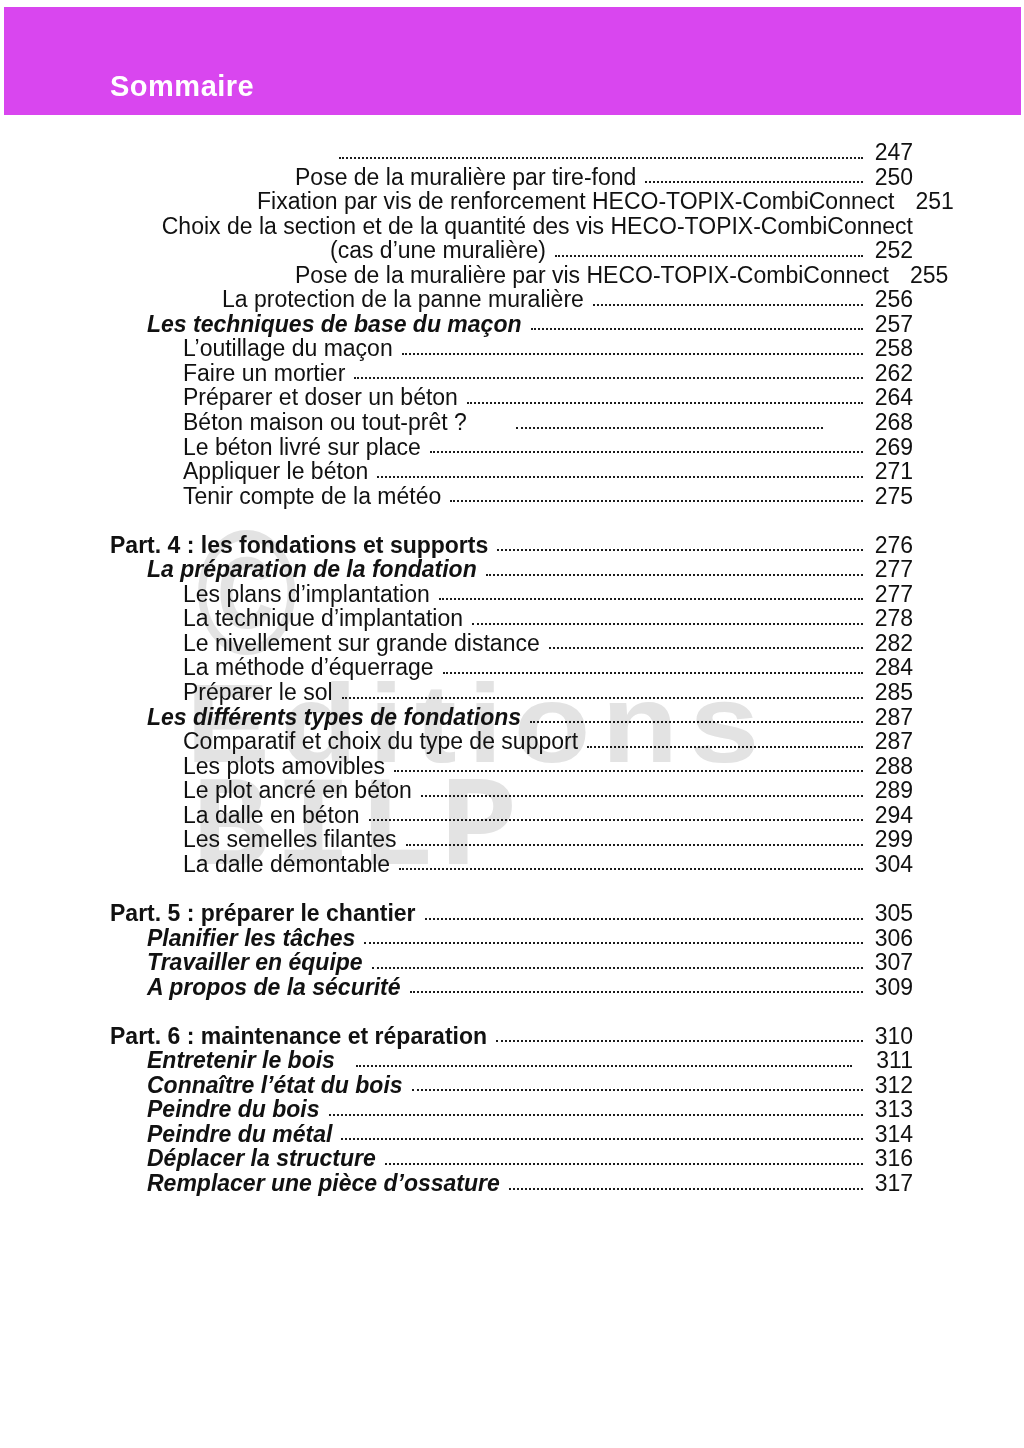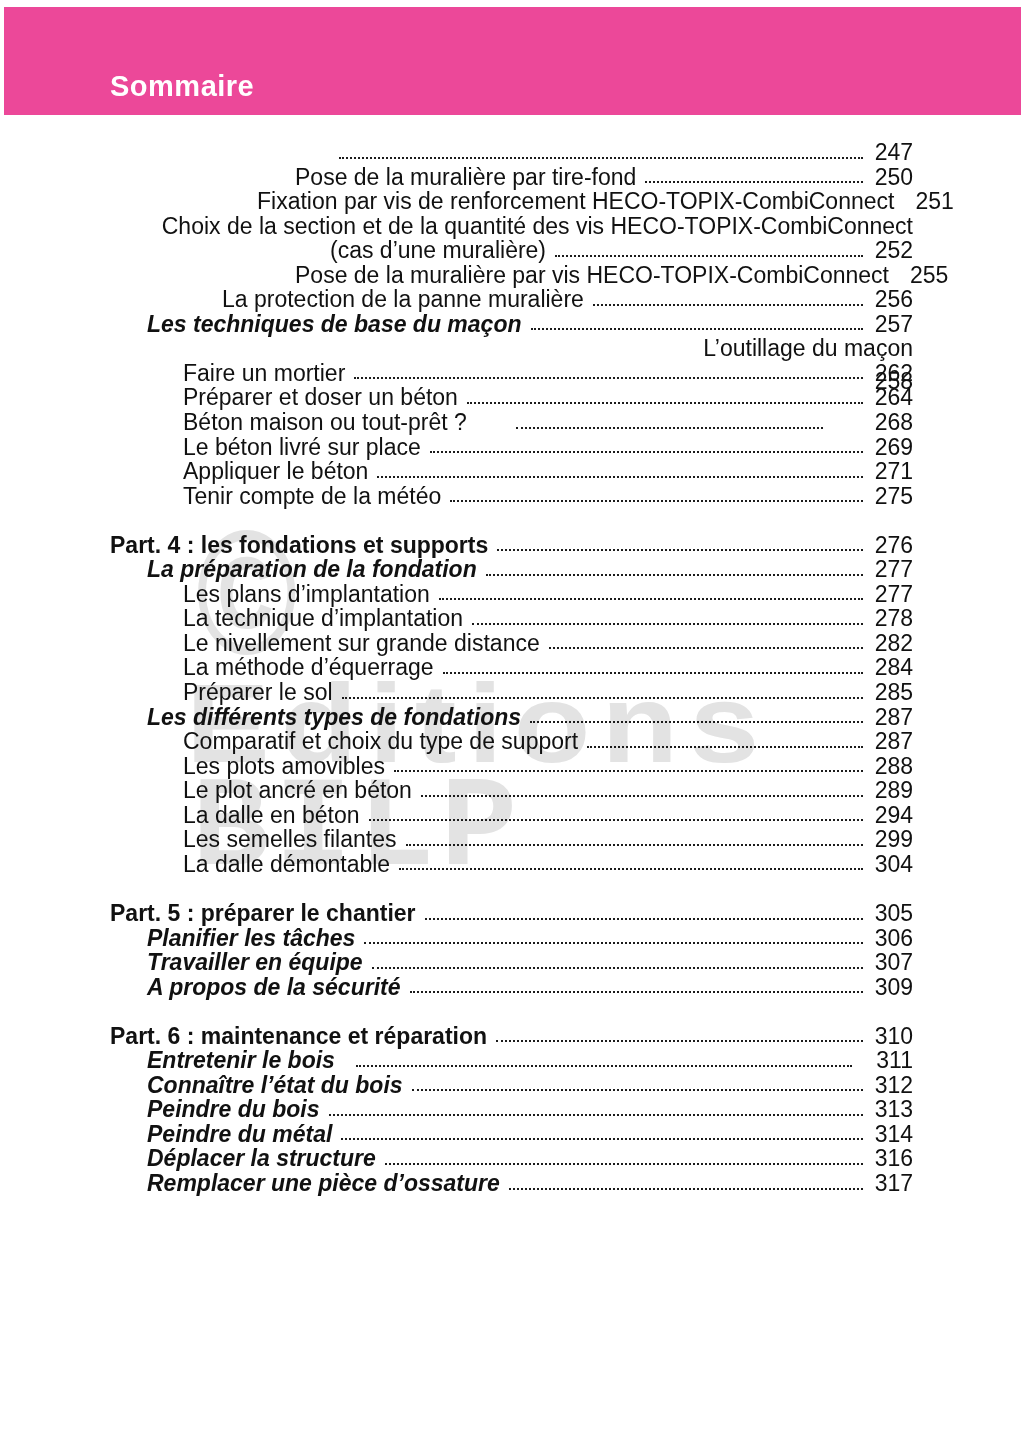--- a/index.html
+++ b/index.html
@@ -4,21 +4,21 @@
 <style>
   html,body{margin:0;padding:0;background:#ffffff;}
   .page{
     position:relative;width:1024px;height:1448px;background:#ffffff;
     font-family:"Liberation Sans","DejaVu Sans",sans-serif;color:#111111;
     overflow:hidden;
   }
   
   .band{
     position:absolute;left:4px;right:3px;top:7px;height:108px;
-    background:#ec4899;
+    background:#d946ef;
   }
   .band .title{
     position:absolute;left:106px;bottom:14px;margin:0;
     color:#ffffff;font-size:29px;font-weight:bold;letter-spacing:.5px;
     line-height:1;
   }
   
   .watermark{position:absolute;inset:0;z-index:0;color:#e3e3e3;font-weight:bold;pointer-events:none;}
   .wm-copyright{
     position:absolute;left:196px;top:505px;font-size:176px;line-height:1;
@@ -96,21 +96,21 @@
       <div class="toc-row" style="padding-left: 112px;">
         <span class="entry plain">La protection de la panne muralière</span>
         <span class="leader"></span>
         <span class="pagenum">256</span>
       </div>
       <div class="toc-row" style="padding-left: 37px;">
         <span class="entry sub">Les techniques de base du maçon</span>
         <span class="leader"></span>
         <span class="pagenum">257</span>
       </div>
-      <div class="toc-row" style="padding-left: 73px; flex-direction: column;">
+      <div class="toc-row" style="padding-left: 73px;">
         <span class="entry plain">L’outillage du maçon</span>
         <span class="leader"></span>
         <span class="pagenum">258</span>
       </div>
       <div class="toc-row" style="padding-left: 73px;">
         <span class="entry plain">Faire un mortier</span>
         <span class="leader"></span>
         <span class="pagenum">262</span>
       </div>
       <div class="toc-row" style="padding-left: 73px;">

